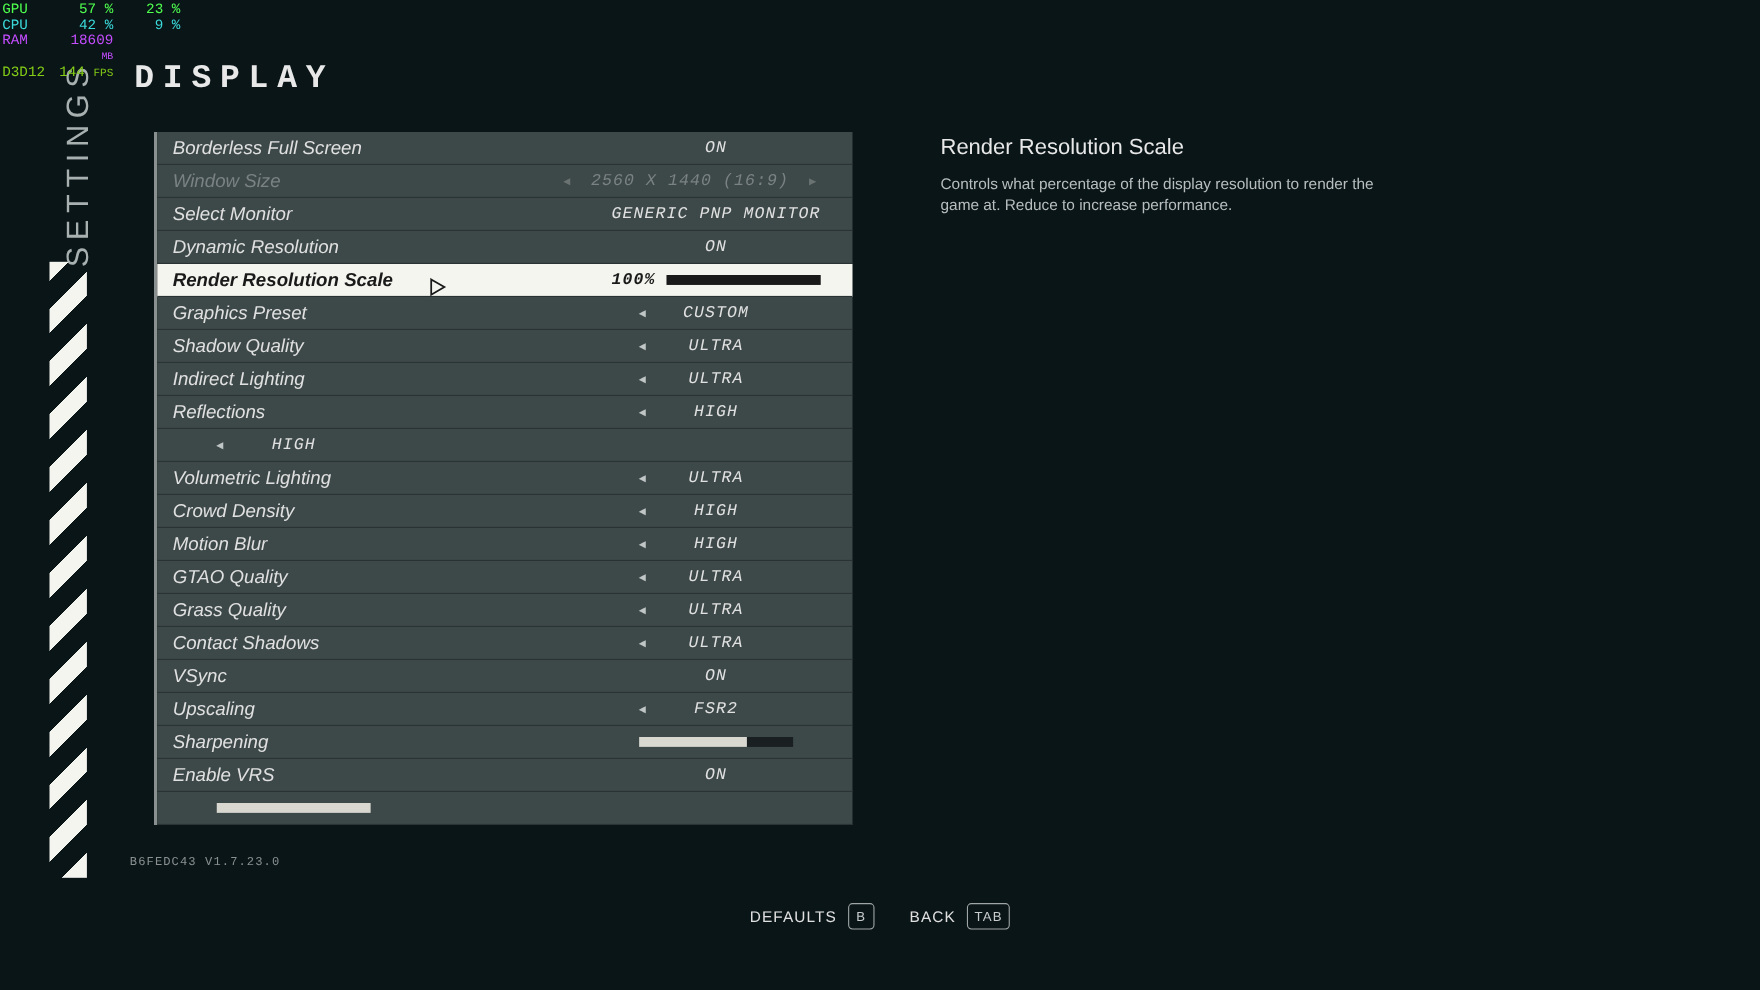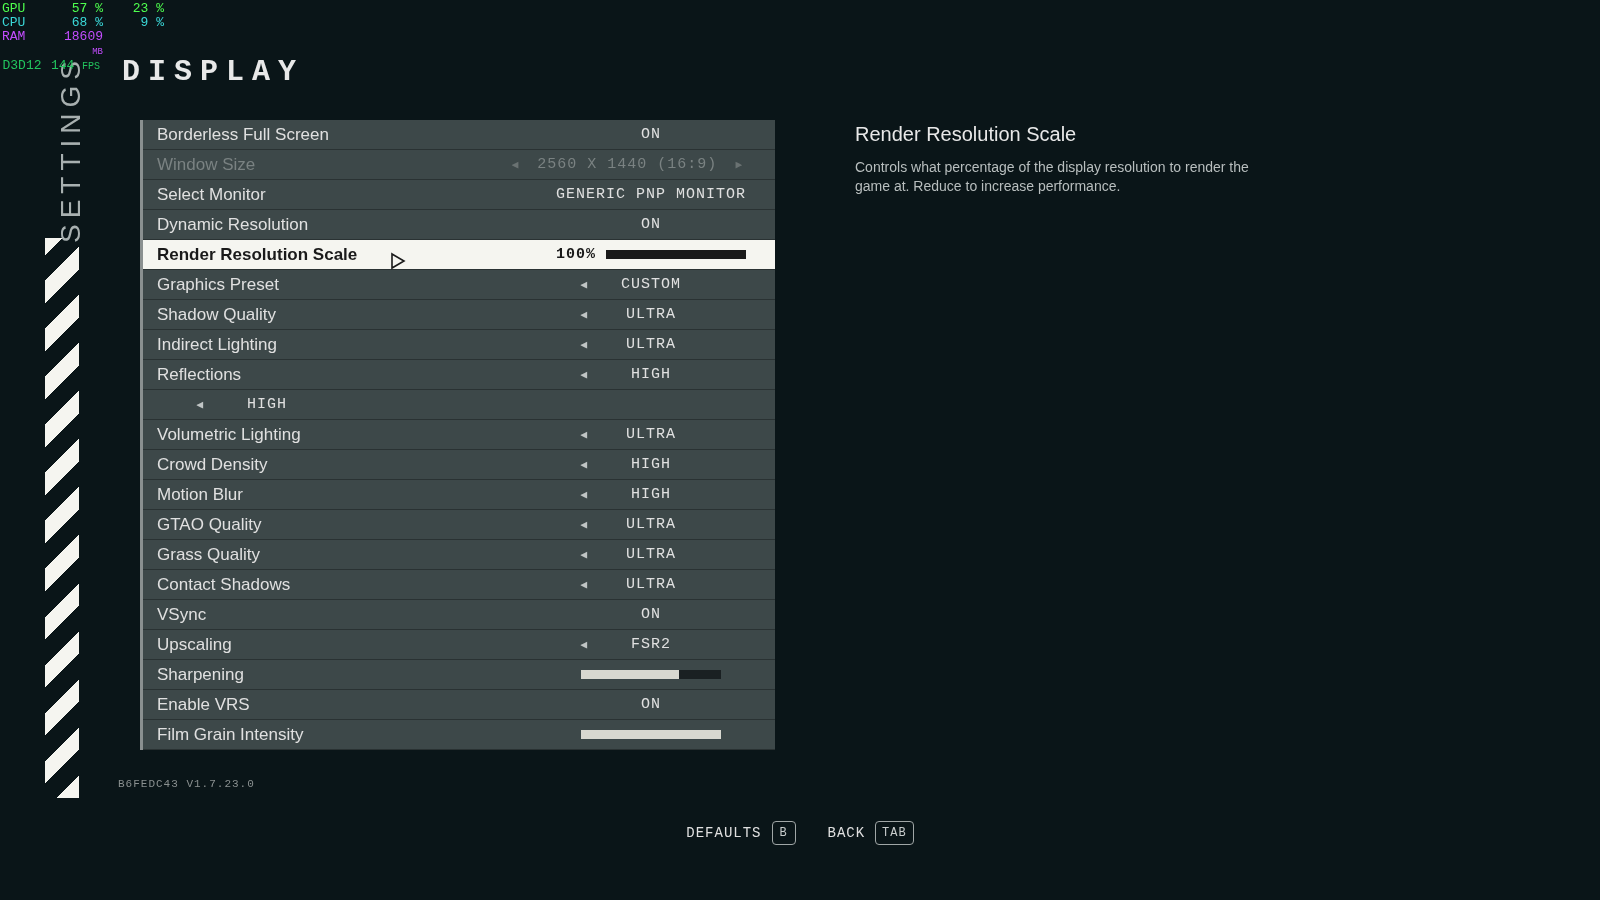--- a/index.html
+++ b/index.html
@@ -22,21 +22,21 @@
     font-size: 13px;
     line-height: 14px;
     z-index: 100;
   }
   .perf-row { display: flex; gap: 6px; }
   .perf-label { width: 40px; }
   .perf-val { width: 55px; text-align: right; }
   .gpu { color: #4eff4e; }
   .cpu { color: #3bd9d9; }
   .ram { color: #c44dff; }
-  .d3d { color: #22c55e; text-align: center; }
+  .d3d { color: #84cc16; }
   
   
   .settings-vertical {
     position: absolute;
     left: 55px;
     top: 55px;
     writing-mode: vertical-rl;
     transform: rotate(180deg);
     font-size: 28px;
     letter-spacing: 6px;
@@ -84,20 +84,21 @@
   
   .setting-row {
     display: flex;
     align-items: center;
     justify-content: space-between;
     height: 30px;
     padding: 0 14px;
     background: #3d4849;
     border-bottom: 1px solid #2a3233;
     font-size: 17px;
+    font-style: italic;
   }
   .setting-row.disabled { color: #7a8282; gap: 21px; }
   .setting-row.selected {
     background: #f5f5f0;
     color: #1a1a1a;
     font-weight: bold;
   }
   .setting-label { flex: 1; }
   .setting-value {
     font-family: 'Courier New', monospace;
@@ -179,21 +180,21 @@
   
   .footer {
     position: absolute;
     left: 0;
     right: 0;
     bottom: 55px;
     display: flex;
     justify-content: center;
     align-items: center;
     gap: 10px;
-    font-family: Liberation Mono, monospace;
+    font-family: Liberation Sans, sans-serif;
     font-size: 14px;
     letter-spacing: 1px;
   }
   .key-box {
     display: inline-flex;
     align-items: center;
     justify-content: center;
     min-width: 24px;
     height: 24px;
     padding: 0 6px;
@@ -207,21 +208,21 @@
 <body>
 
 <div class="perf-overlay">
   <div class="perf-row">
     <span class="perf-label gpu">GPU</span>
     <span class="perf-val gpu"><span>57</span> %</span>
     <span class="perf-val gpu"><span>23</span> %</span>
   </div>
   <div class="perf-row">
     <span class="perf-label cpu">CPU</span>
-    <span class="perf-val cpu"><span>68</span> %</span>
+    <span class="perf-val cpu"><span>42</span> %</span>
     <span class="perf-val cpu"><span>9</span> %</span>
   </div>
   <div class="perf-row">
     <span class="perf-label ram">RAM</span>
     <span class="perf-val ram"><span>18609</span> <span style="font-size:9px">MB</span></span>
   </div>
   <div class="perf-row">
     <span class="perf-label d3d">D3D12</span>
     <span class="perf-val d3d"><span>144</span> <span style="font-size:10px">FPS</span></span>
   </div>
@@ -305,21 +306,20 @@
     </div>
     <div class="setting-row">
       <span class="setting-label">Sharpening</span>
       <span class="setting-value"><span class="slider-track"><span class="slider-fill" style="width:70%"></span></span></span>
     </div>
     <div class="setting-row">
       <span class="setting-label">Enable VRS</span>
       <span class="setting-value"><span>ON</span></span>
     </div>
     <div class="setting-row">
-      <span class="setting-label">Film Grain Intensity</span>
       <span class="setting-value"><span class="slider-track"><span class="slider-fill" style="width:100%"></span></span></span>
     </div>
   </div>
 
 <svg class="cursor-tri" width="18" height="18" viewBox="0 0 18 18">
   <path d="M2 2 L14 9 L2 16 Z" fill="none" stroke="#1a1a1a" stroke-width="1.6"></path>
 </svg>
 
 <div class="desc-panel">
   <div class="desc-title">Render Resolution Scale</div>

